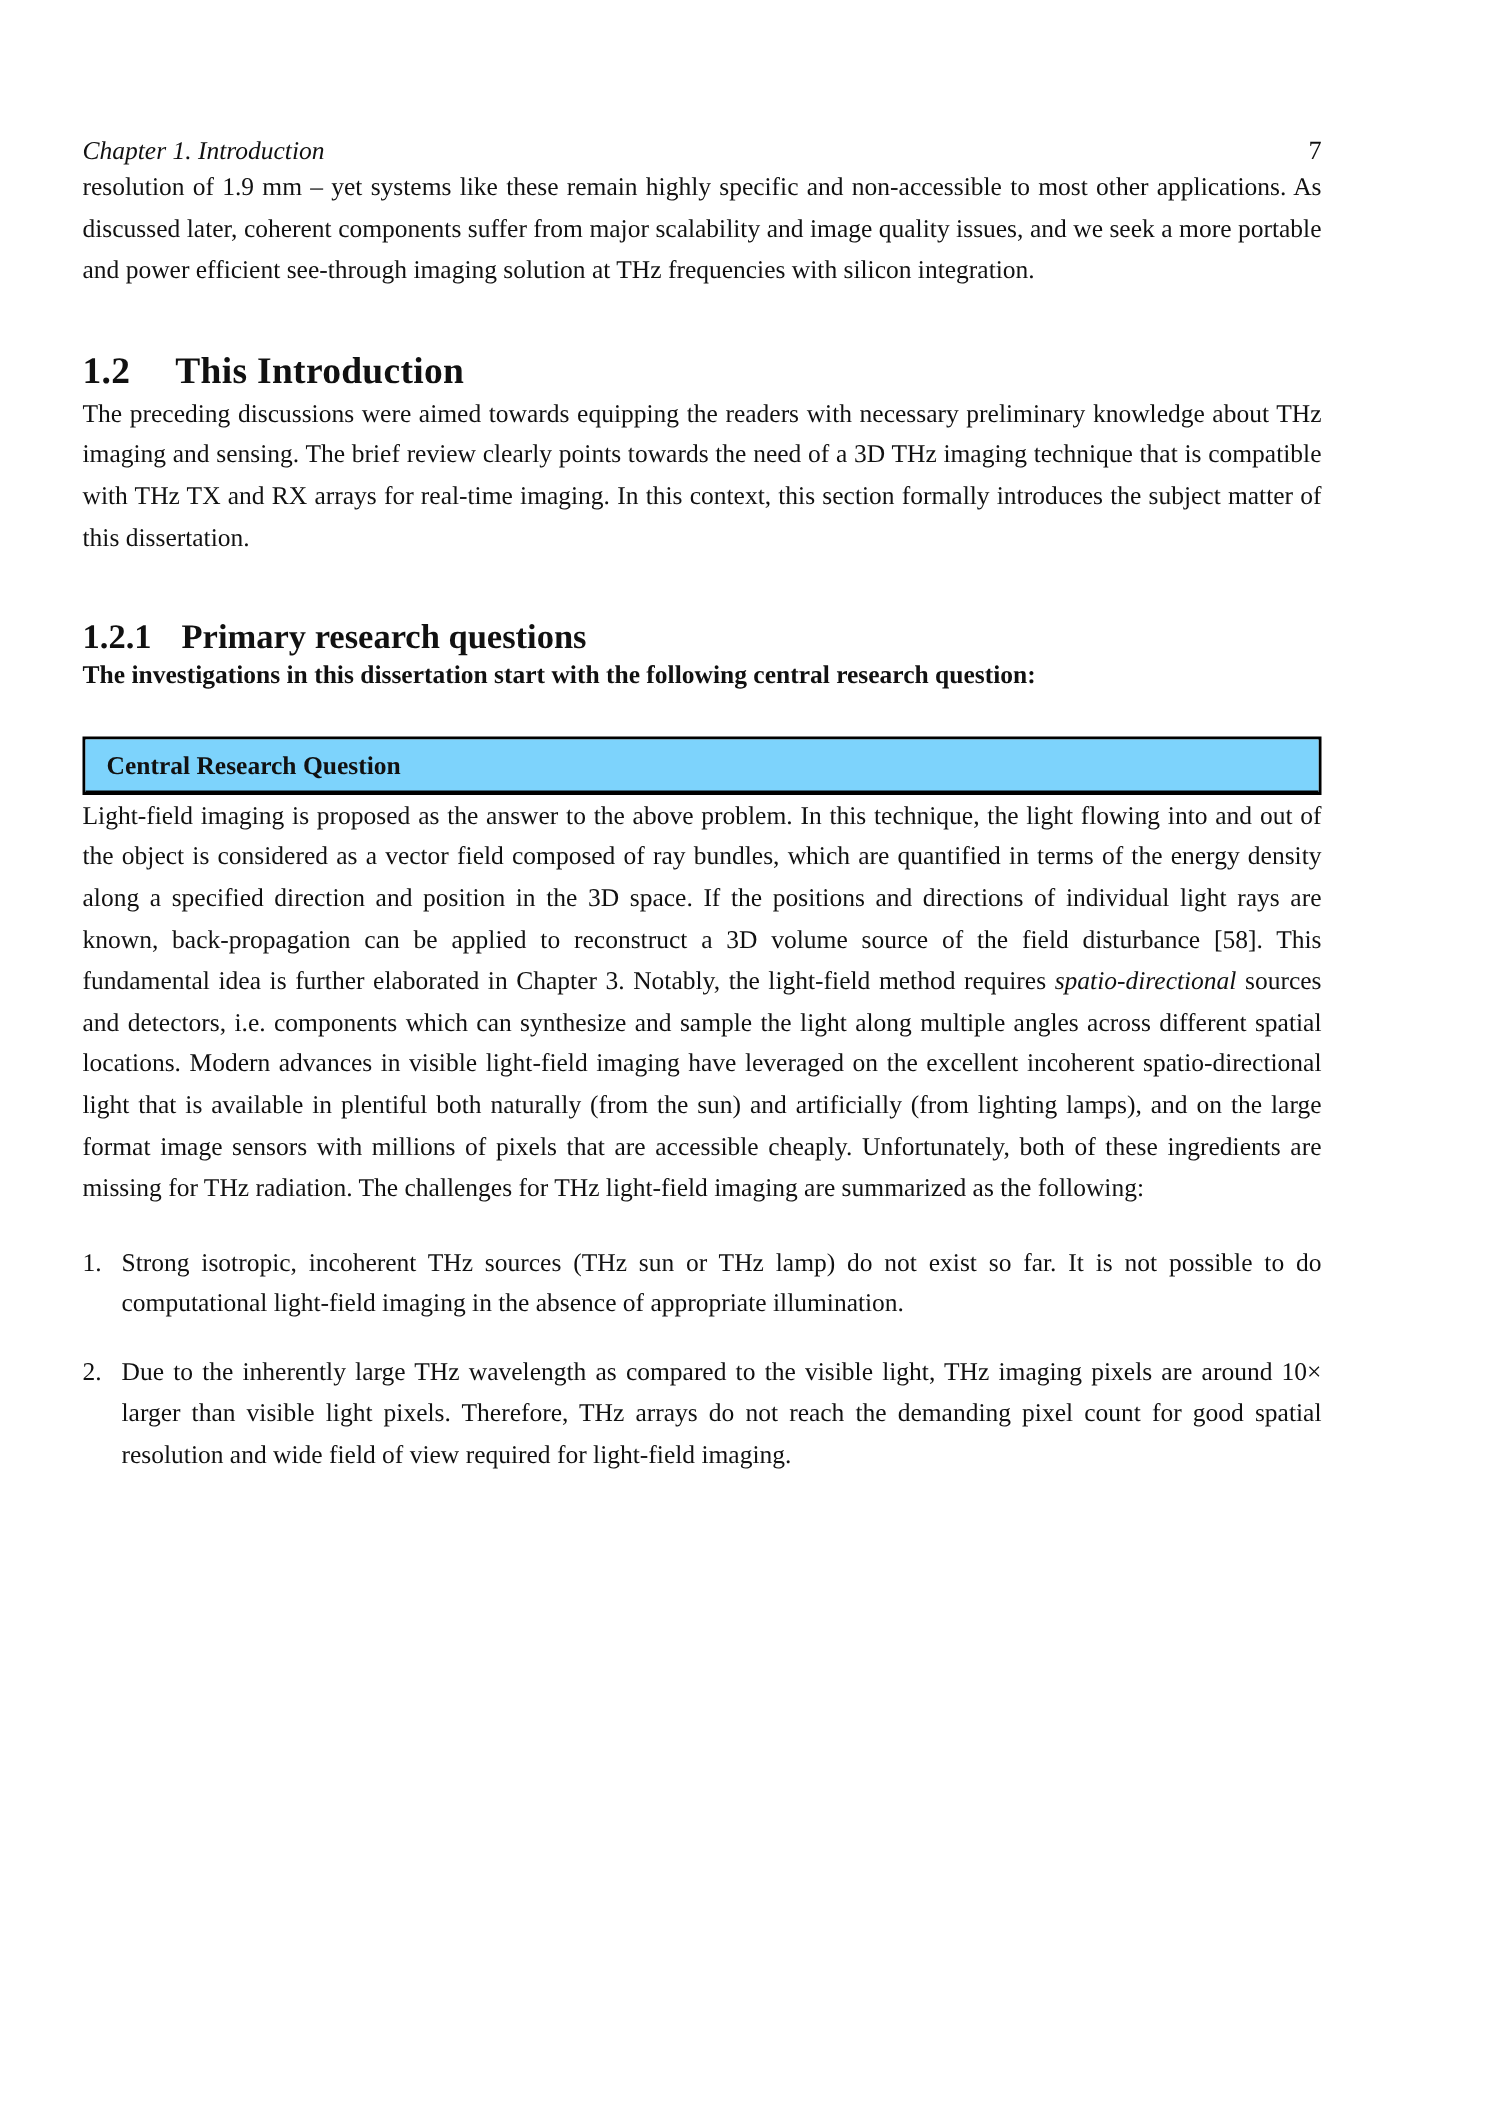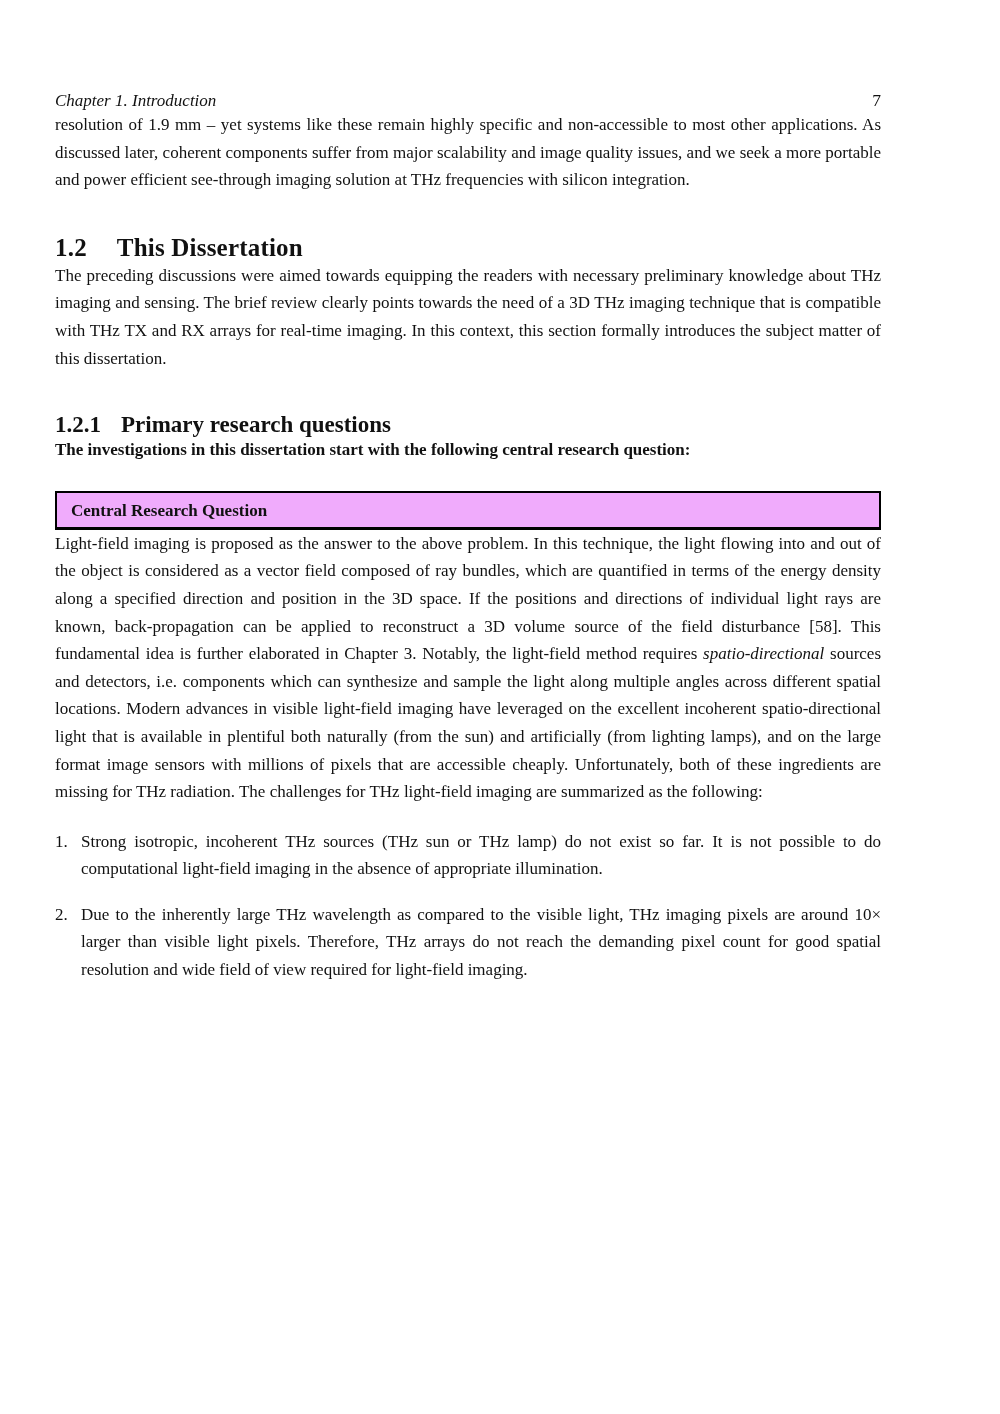--- a/index.html
+++ b/index.html
@@ -58,21 +58,21 @@
     font-weight: bold;
     margin: 42px 0 0 0;
   }
   h2 .sec-num { margin-right: 20px; }
   .para3 { margin-top: 21px; font-weight: bold; }
   .crq-box {
     margin-top: 27px;
     border: 2px solid #000000;
   }
   .crq-box .crq-title {
-    background: #f0abfc;
+    background: #7dd3fc;
     border-bottom: 1.5px solid #000000;
     font-weight: bold;
     font-size: 17px;
     padding: 6px 14px 5px 14px;
     line-height: 23px;
   }
   .crq-box .crq-body {
     background: #ffffff;
     font-size: 17px;
     padding: 7px 14px 6px 18px;
@@ -108,21 +108,21 @@
 <div class="page">
 
   <div class="running-header">
     <span class="chapter">Chapter 1. Introduction</span>
     <span class="pagenum">7</span>
   </div>
 
   <p class="body-text para1">resolution of 1.9 mm – yet systems like these remain highly specific and non-accessible to most other applications. As discussed later, coherent components suffer from major scalability and image quality issues, and we seek a more portable and power efficient see-through imaging solution at THz frequencies with silicon integration.</p>
 
   <h1 class="section-heading">
-    <span class="sec-num">1.2</span><span>This Dissertation</span>
+    <span class="sec-num">1.2</span><span>This Introduction</span>
   </h1>
 
   <p class="body-text para2">The preceding discussions were aimed towards equipping the readers with necessary preliminary knowledge about THz imaging and sensing. The brief review clearly points towards the need of a 3D THz imaging technique that is compatible with THz TX and RX arrays for real-time imaging. In this context, this section formally introduces the subject matter of this dissertation.</p>
 
   <h2 class="subsection-heading">
     <span class="sec-num">1.2.1</span><span>Primary research questions</span>
   </h2>
 
   <p class="body-text para3">The investigations in this dissertation start with the following central research question:</p>
 

